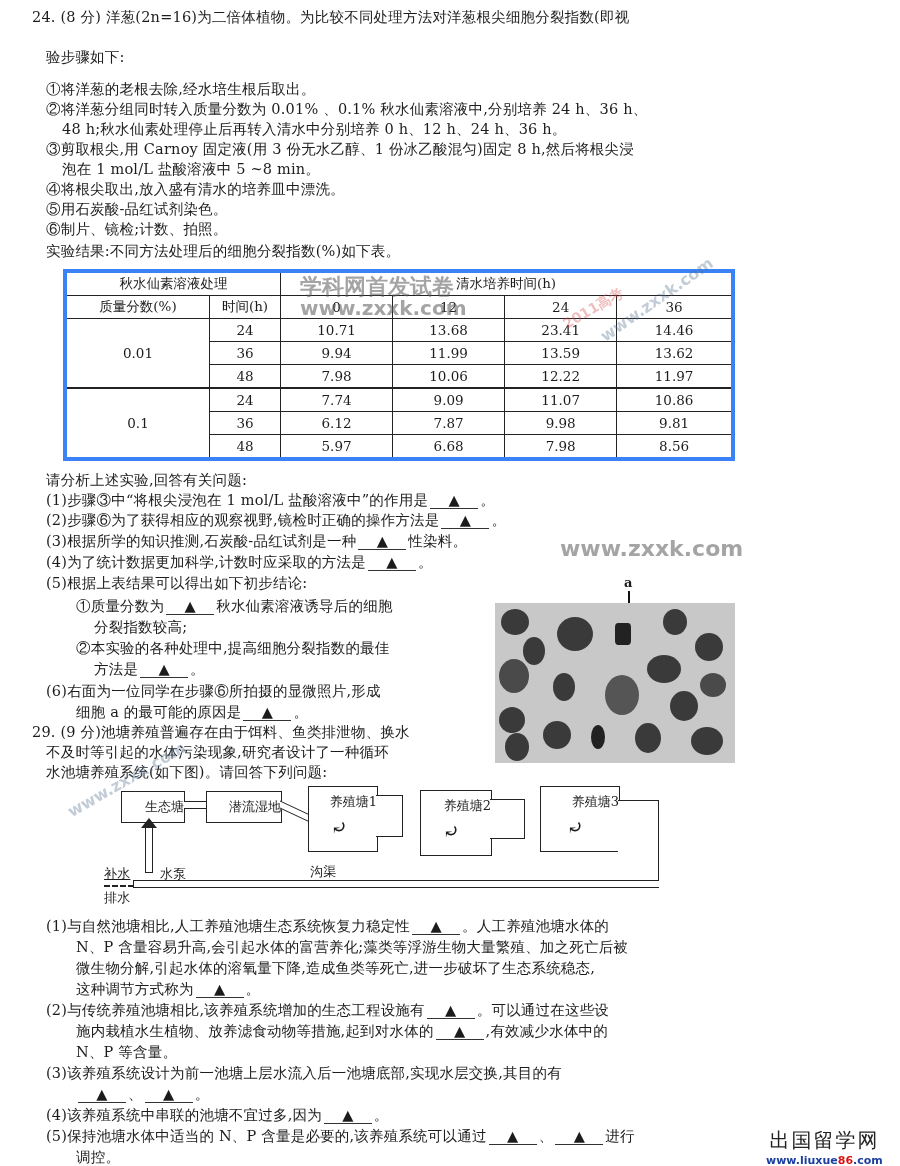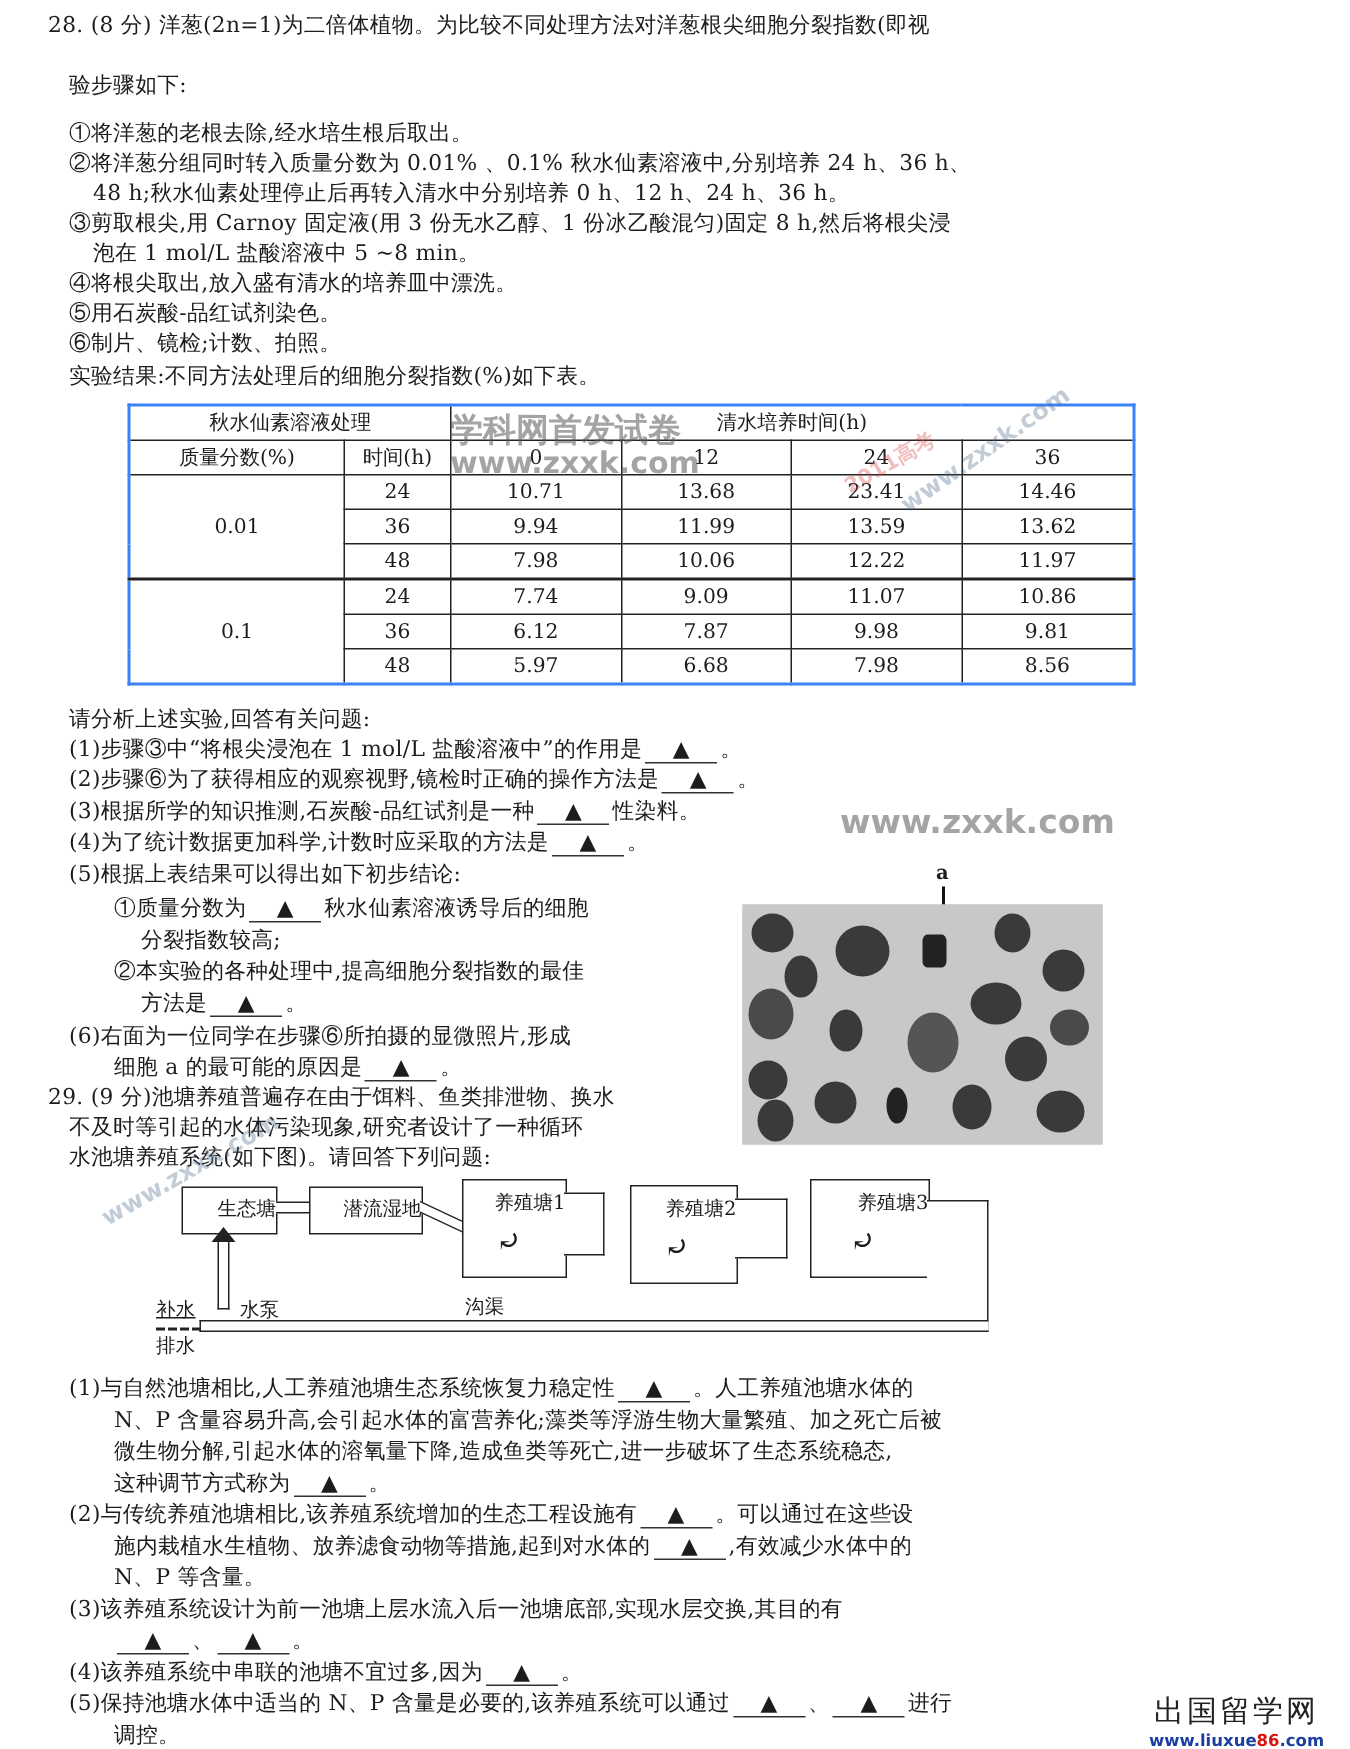--- a/index.html
+++ b/index.html
@@ -3,42 +3,42 @@
 <meta charset="utf-8">
 <style>
   html, body { margin:0; padding:0; background:#fff; }
   body { width:900px; height:1166px; position:relative; overflow:hidden;
          font-family:"DejaVu Serif", "Liberation Serif", serif; color:#1c1c1c; }
   .page { position:absolute; left:0; top:0; width:900px; height:1166px; }
   .line { position:absolute; font-size:14.5px; line-height:20px; white-space:nowrap; letter-spacing:0.2px; }
   .blank { display:inline-block; border-bottom:1px solid #333; min-width:48px; text-align:center; margin:0 2px; line-height:16px; }
   table.data { position:absolute; left:63px; top:269px; width:672px; border-collapse:collapse; font-size:13.5px; }
   table.data td { border:1px solid #222; text-align:center; height:22px; padding:0; }
-  table.data { border:2px solid #3b82f6;margin-left:22px; }
+  table.data { border:4px solid #3b82f6; }
   .photo { position:absolute; left:495px; top:603px; width:240px; height:160px; background:#bdbdbd; overflow:hidden; }
   .cell { position:absolute; border-radius:50%; background:#3a3a3a; }
   .halo { position:absolute; border-radius:50%; background:#d9d9d9; }
   .label-a { position:absolute; left:624px; top:575px; font-size:13px; font-weight:bold; }
   .arrow-a { position:absolute; left:628px; top:591px; width:2px; height:28px; background:#111; }
   .arrow-a::after { content:""; position:absolute; left:-4px; bottom:-4px; border-left:5px solid transparent; border-right:5px solid transparent; border-top:7px solid #111; }
   .box { position:absolute; border:1.5px solid #222; background:#fff; font-size:13px; text-align:right; }
   .pipe { position:absolute; border:1.5px solid #222; background:#fff; }
   .fish { position:absolute; font-size:20px; }
   .logo { position:absolute; left:766px; top:1127px; text-align:center; }
   .logo .cn { font-family:"DejaVu Sans", sans-serif; font-size:20px; font-weight:normal; color:#222; letter-spacing:2px; }
   .logo .url { font-family:"DejaVu Sans", sans-serif; font-size:11px; font-weight:bold; color:#1a3fa0; }
   .logo .url .red { color:#d11; }
   .wm { position:absolute; color:rgba(80,110,140,0.35); font-family:"DejaVu Sans", sans-serif; font-weight:bold; pointer-events:none; }
 </style>
 </head>
 <body>
 
 <div class="page">
 
-  <div class="line" style="left:32px;top:7px">28. (8 分) 洋葱(2n=1)为二倍体植物。为比较不同处理方法对洋葱根尖细胞分裂指数(即视</div>
+  <div class="line" style="left:32px;top:7px">24. (8 分) 洋葱(2n=16)为二倍体植物。为比较不同处理方法对洋葱根尖细胞分裂指数(即视</div>
   <div class="line" style="left:46px;top:47px">验步骤如下:</div>
 
   <div class="line" style="left:46px;top:79px">①将洋葱的老根去除,经水培生根后取出。</div>
   <div class="line" style="left:46px;top:99px">②将洋葱分组同时转入质量分数为 0.01% 、0.1% 秋水仙素溶液中,分别培养 24 h、36 h、</div>
   <div class="line" style="left:62px;top:119px">48 h;秋水仙素处理停止后再转入清水中分别培养 0 h、12 h、24 h、36 h。</div>
   <div class="line" style="left:46px;top:139px">③剪取根尖,用 Carnoy 固定液(用 3 份无水乙醇、1 份冰乙酸混匀)固定 8 h,然后将根尖浸</div>
   <div class="line" style="left:62px;top:159px">泡在 1 mol/L 盐酸溶液中 5 ~8 min。</div>
   <div class="line" style="left:46px;top:179px">④将根尖取出,放入盛有清水的培养皿中漂洗。</div>
   <div class="line" style="left:46px;top:199px">⑤用石炭酸-品红试剂染色。</div>
   <div class="line" style="left:46px;top:219px">⑥制片、镜检;计数、拍照。</div>

